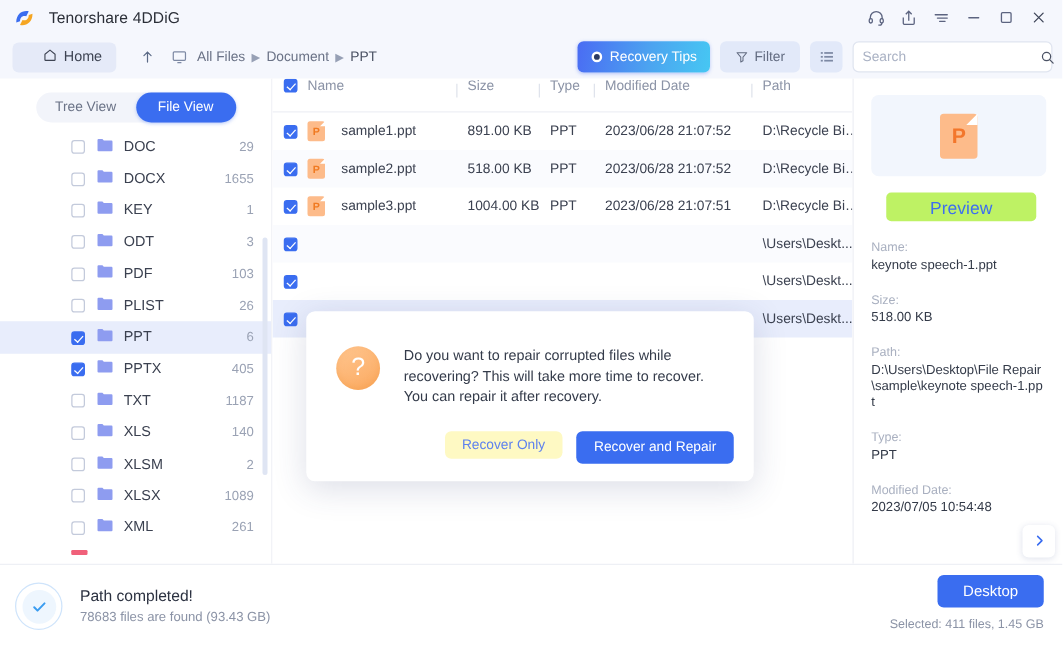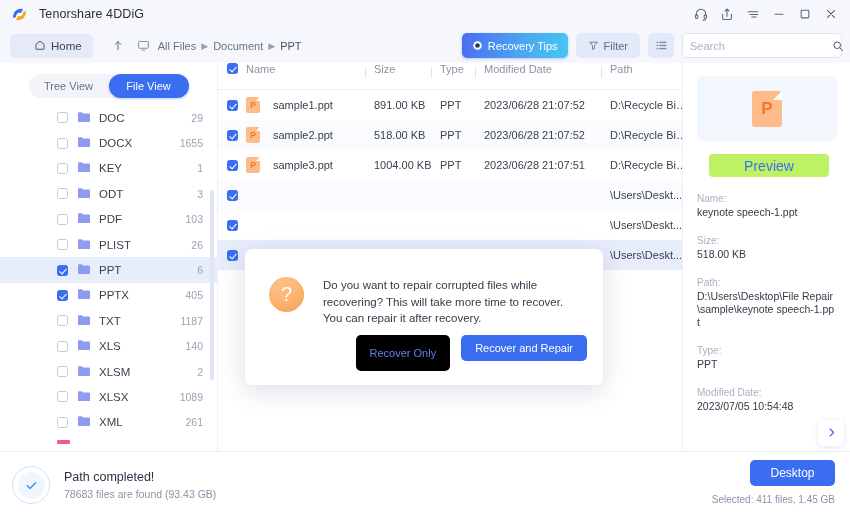--- a/index.html
+++ b/index.html
@@ -241,22 +241,22 @@
     color: #ffffff; font-size: 20px; flex: none;
     box-shadow: inset 0 -2px 6px rgba(240,150,60,.35);
   }
   .q-text {
     margin-left: 19px; font-size: 11.5px; color: #343b4a; line-height: 16.5px;
   }
   .modal-btns {
     position: absolute; right: 16px; bottom: 14px; display:flex; gap: 11px;
   }
   .btn-sec {
-    height: 36px; padding: 0 14px; border-radius: 5px;
-    background: #000000; color: #5e82ee; font-size: 11px;
+    height: 22px; padding: 0 14px; border-radius: 5px;
+    background: #fef9c3; color: #5e82ee; font-size: 11px;
     display:flex; align-items:center; justify-content:center;
   }
   .btn-pri {
     height: 26px; padding: 0 14px; border-radius: 5px;
     background: #3a6df0; color: #ffffff; font-size: 11px;
     display:flex; align-items:center; justify-content:center;
   }
 
   
   .footer {

